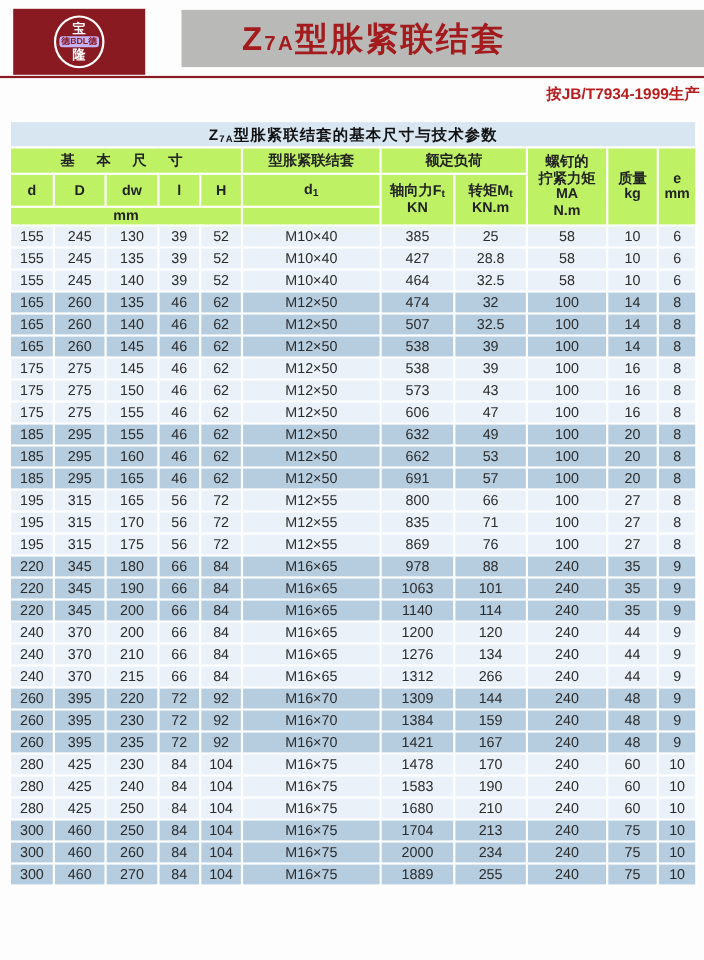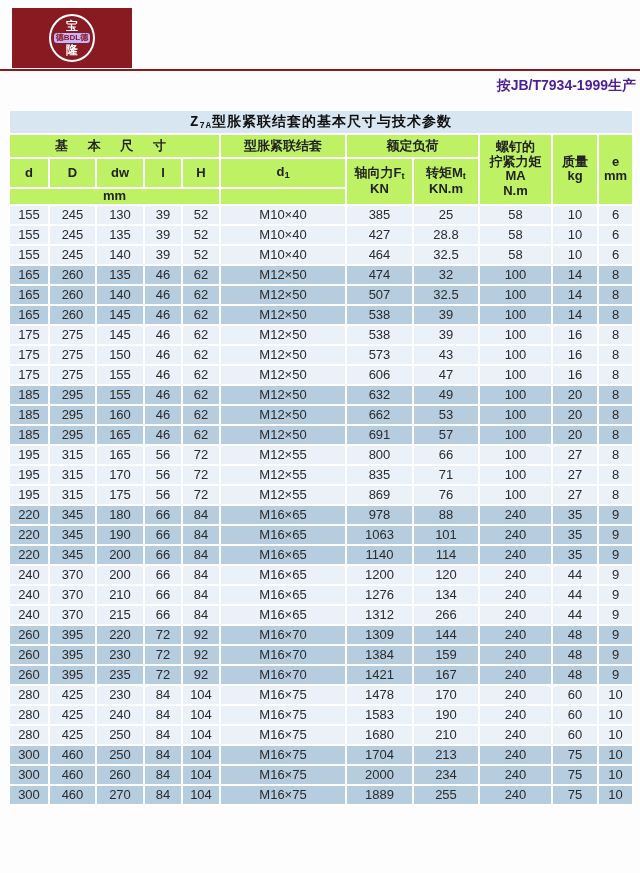--- a/index.html
+++ b/index.html
@@ -36,32 +36,31 @@
   }
   .page-title {
     color:#a31b1d; font-size:30px; font-weight:bold; letter-spacing:2px;
   }
   .page-title .sub, .tbl-title .sub { font-size:0.62em; }
   .red-line {
     position:absolute; left:0; top:69px; width:640px; height:2px; background:#8a1a22;
   }
   .std-note {
     position:absolute; right:4px; top:77px;
-    font-size:14px; font-weight:bold; color:#4c1d95;
+    font-size:14px; font-weight:bold; color:#b91c1c;
   }
 
   
   .tbl-wrap { position:absolute; left:8px; top:109px; width:624px; }
   table { border-collapse:collapse; width:624px; table-layout:fixed; }
   th, td { border:2px solid #ffffff; text-align:center; vertical-align:middle; }
   thead th { background:#bef264; color:#222; font-size:13px; font-weight:bold; line-height:1.15; }
   th.tbl-title {
     background:#d8e6f2; height:24px; font-size:14px; font-weight:bold; color:#111;
     letter-spacing:1px;
-    font-family:Liberation Mono, monospace;
   }
   tr.grp th { height:24px; }
   tr.names th { height:30px; }
   tr.units th { height:16px; font-weight:bold; }
   th .sub { font-size:0.72em; vertical-align:-2px; }
   th.spread { letter-spacing:8px; }
   tbody td {
     height:20px; font-size:13px; color:#2b2b2b; background:#eaf1f8;
   }
   tbody tr.dark td { background:#b6cddf; }
@@ -72,20 +71,25 @@
 <div class="page">
 
   <div class="logo-box">
     <div class="emblem">
       <span class="char">宝</span>
       <span class="banner">德BDL德</span>
       <span class="char">隆</span>
     </div>
   </div>
 
+  <div class="title-bar">
+    <div class="page-title">
+      <span>Z</span><span class="sub">7A</span><span>型胀紧联结套</span>
+    </div>
+  </div>
 
   <div class="red-line"></div>
 
   <div class="std-note">按JB/T7934-1999生产</div>
 
   <div class="tbl-wrap">
     <table>
       <colgroup>
         <col style="width:40px">
           <col style="width:47px">

